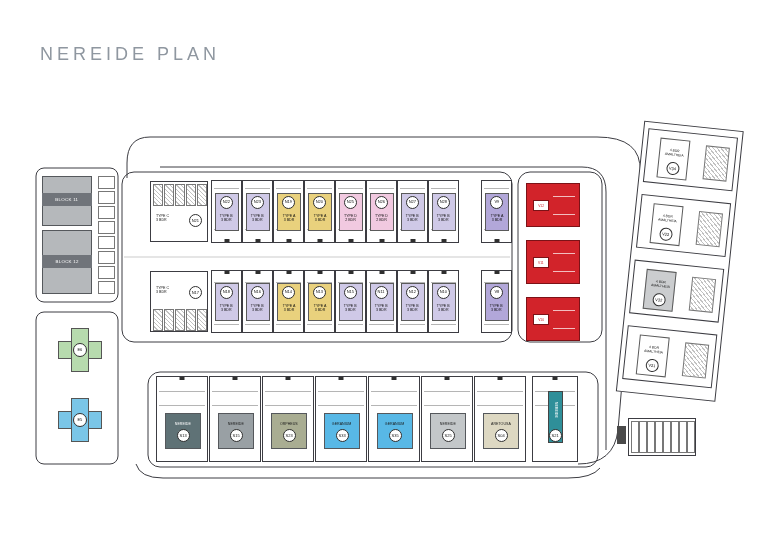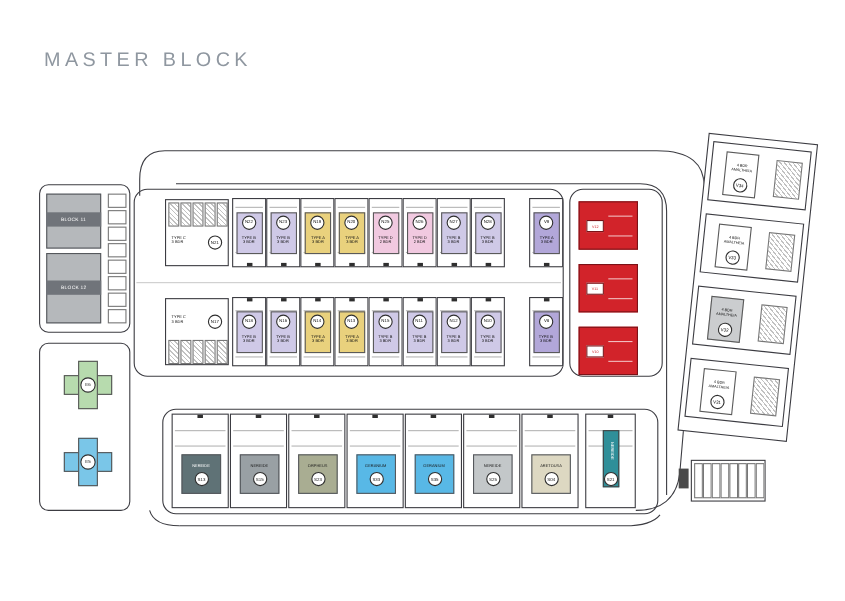--- a/index.html
+++ b/index.html
@@ -37,21 +37,21 @@
   .vtxt{transform:scale(0.42);transform-origin:50% 50%;font-size:8px;line-height:1.2;text-align:center;white-space:nowrap;color:#111;}
   .house{position:absolute;top:376px;height:86px;border:1px solid #3c3c42;background:#fff;box-sizing:border-box;}
   .hbox{position:absolute;left:8px;top:36px;width:36px;height:36px;border:1px solid #55585c;box-sizing:border-box;display:flex;flex-direction:column;align-items:center;justify-content:center;gap:1px;}
   .hname{display:inline-block;font-size:8px;transform:scale(0.45);white-space:nowrap;line-height:1;}
   .vert{writing-mode:vertical-rl;}
 </style>
 </head>
 <body>
 
 <div id="canvas">
-  <div class="title">MASTER BLOCK</div>
+  <div class="title">NEREIDE PLAN</div>
 
   <svg id="plan-svg" width="768" height="546">
 
     <rect class="plan-fill" x="122" y="172" width="390" height="170" rx="12"></rect>
     <rect class="plan-fill" x="518" y="172" width="84" height="170" rx="12"></rect>
     <rect class="plan-fill" x="148" y="372" width="450" height="95" rx="12"></rect>
     <rect class="plan-fill" x="36" y="168" width="82" height="134" rx="8"></rect>
     <rect class="plan-fill" x="36" y="312" width="82" height="152" rx="8"></rect>
 
     <path class="plan-stroke" d="M 150 137 H 597 Q 642 137 640 172 L 618 430 Q 614 464 578 464"></path>

